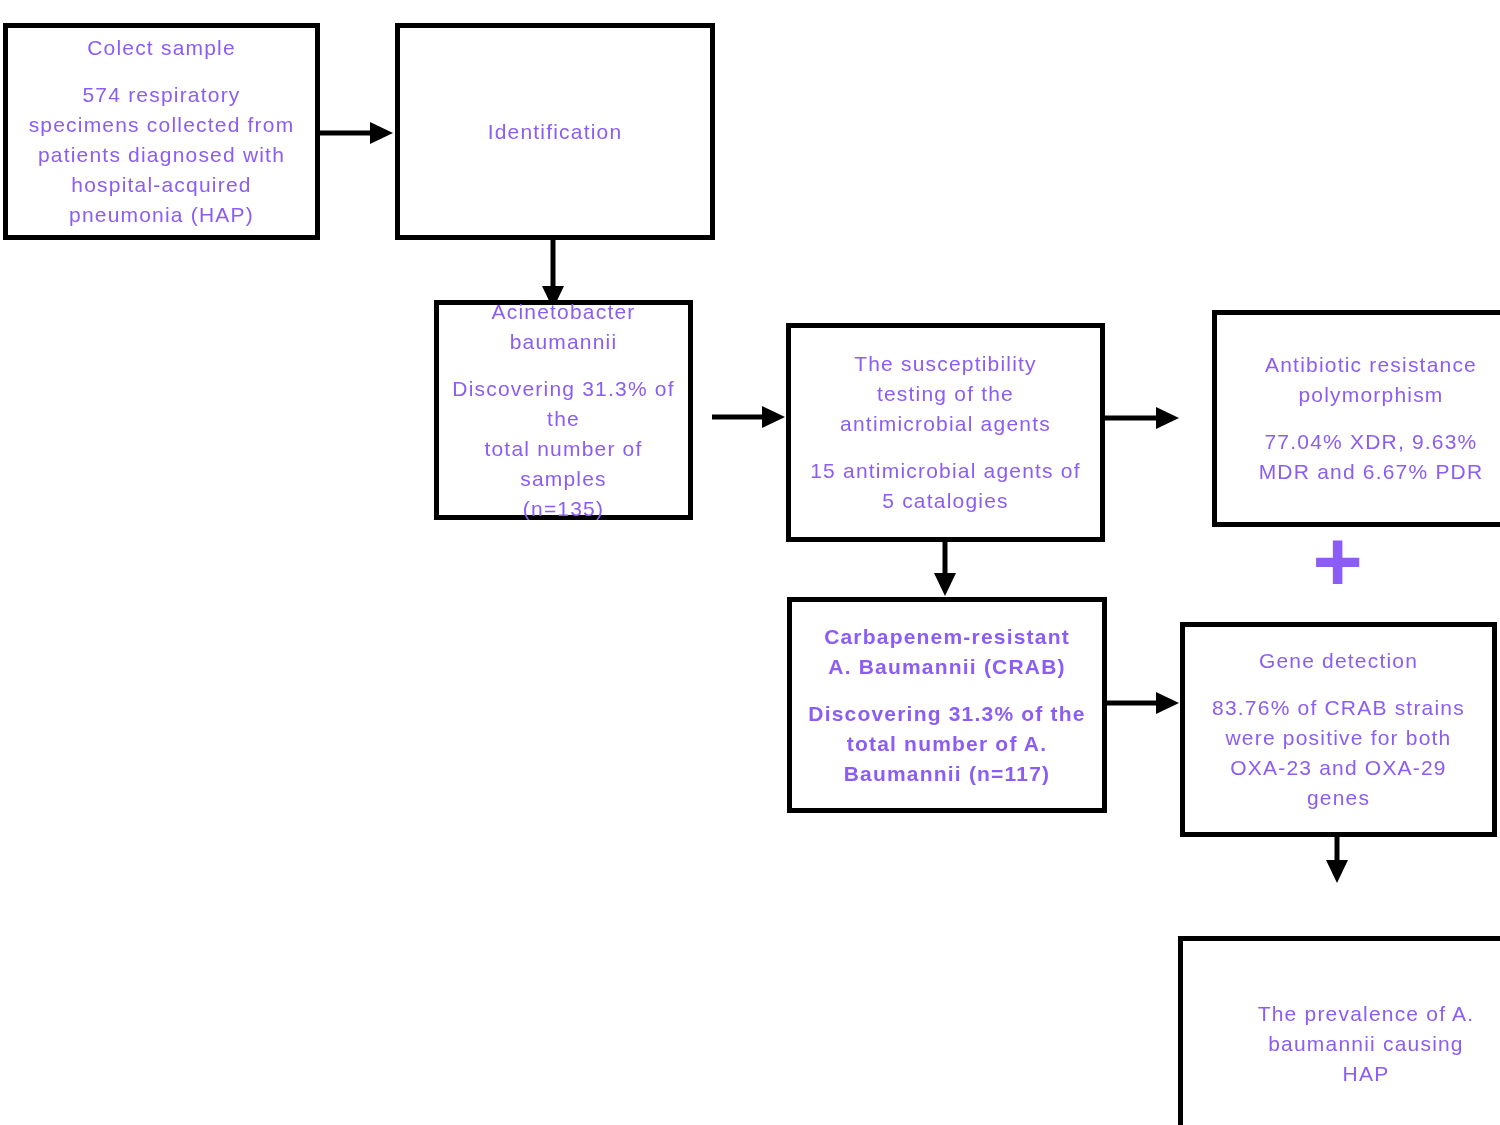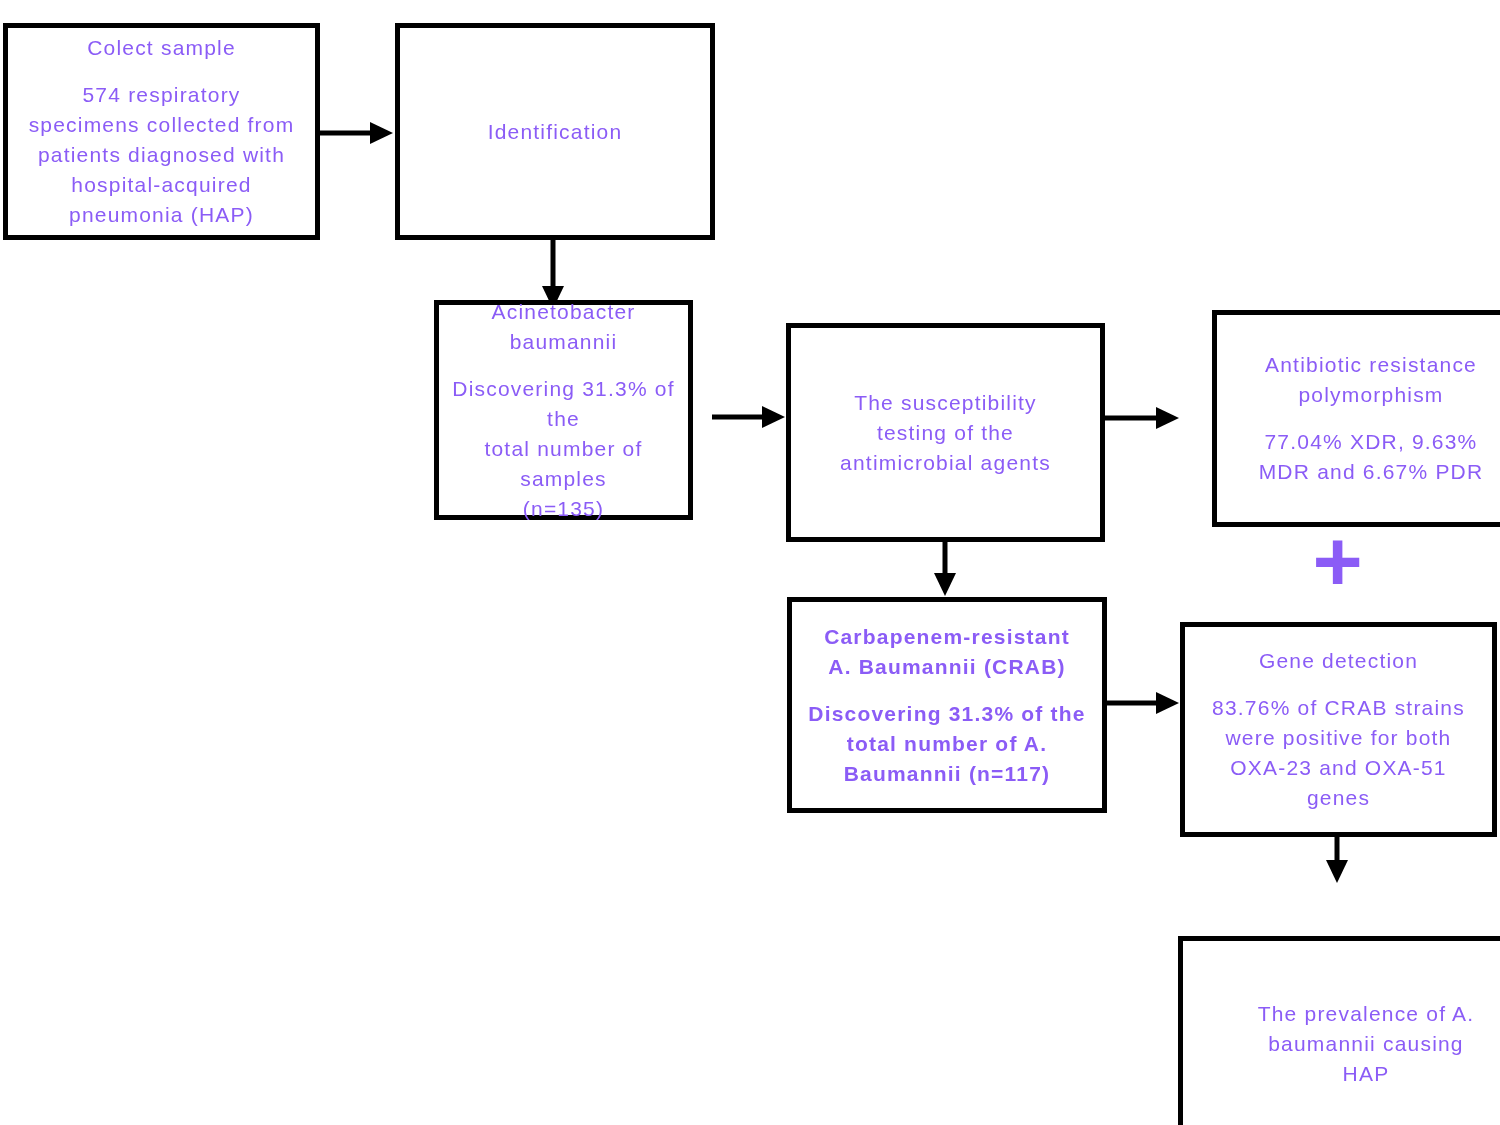--- a/index.html
+++ b/index.html
@@ -128,20 +128,22 @@
 baumannii</div>
     <div class="box-body">Discovering 31.3% of the
 total number of samples
 (n=135)</div>
   </div>
 
   <div class="box b-susceptibility">
     <div class="box-title">The susceptibility
 testing of the
 antimicrobial agents</div>
+    <div class="box-body">15 antimicrobial agents of
+5 catalogies</div>
   </div>
 
   <div class="box b-resistance">
     <div class="box-title">Antibiotic resistance
 polymorphism</div>
     <div class="box-body">77.04% XDR, 9.63%
 MDR and 6.67% PDR</div>
   </div>
 
   <div class="box b-crab">
@@ -149,21 +151,21 @@
 A. Baumannii (CRAB)</div>
     <div class="box-body">Discovering 31.3% of the
 total number of A.
 Baumannii (n=117)</div>
   </div>
 
   <div class="box b-gene">
     <div class="box-title">Gene detection</div>
     <div class="box-body">83.76% of CRAB strains
 were positive for both
-OXA-23 and OXA-51
+OXA-23 and OXA-29
 genes</div>
   </div>
 
   <div class="box b-prevalence">
     <div class="box-title">The prevalence of A.
 baumannii causing
 HAP</div>
   </div>
 
   <div class="plus">+</div>

